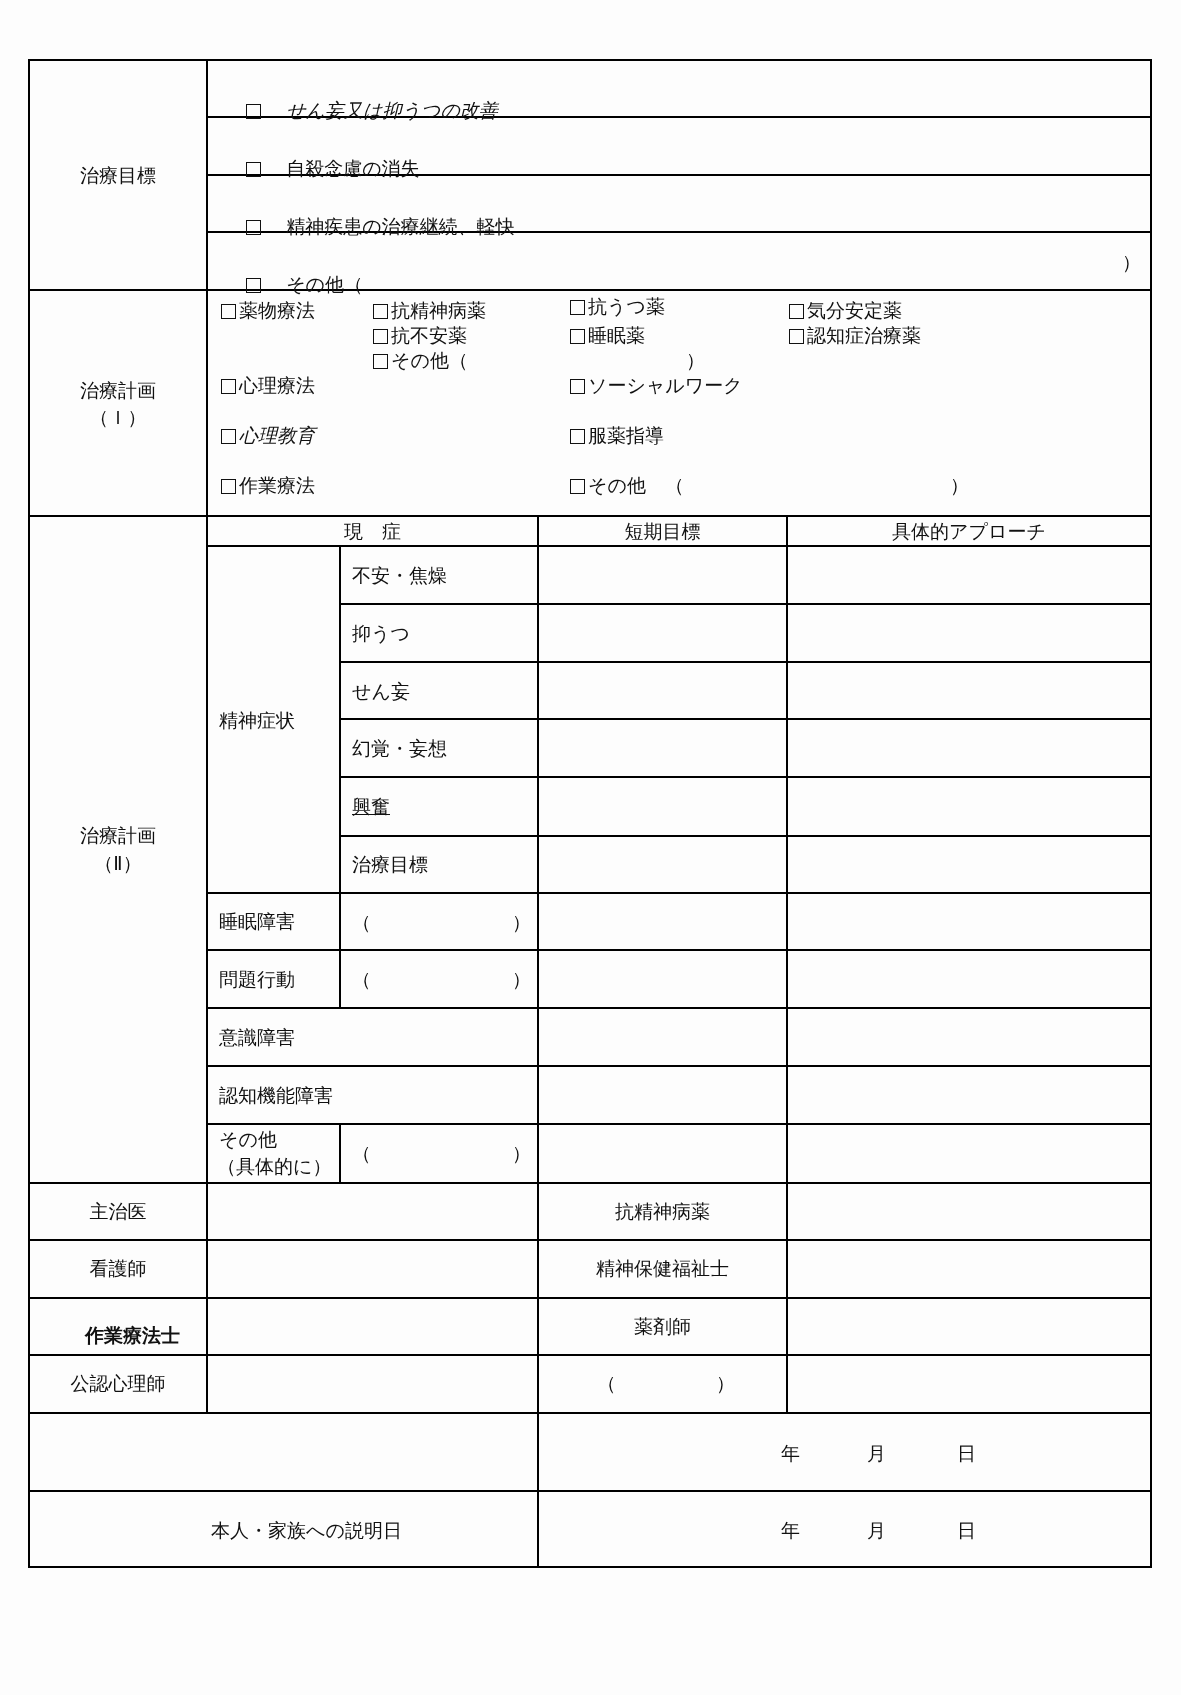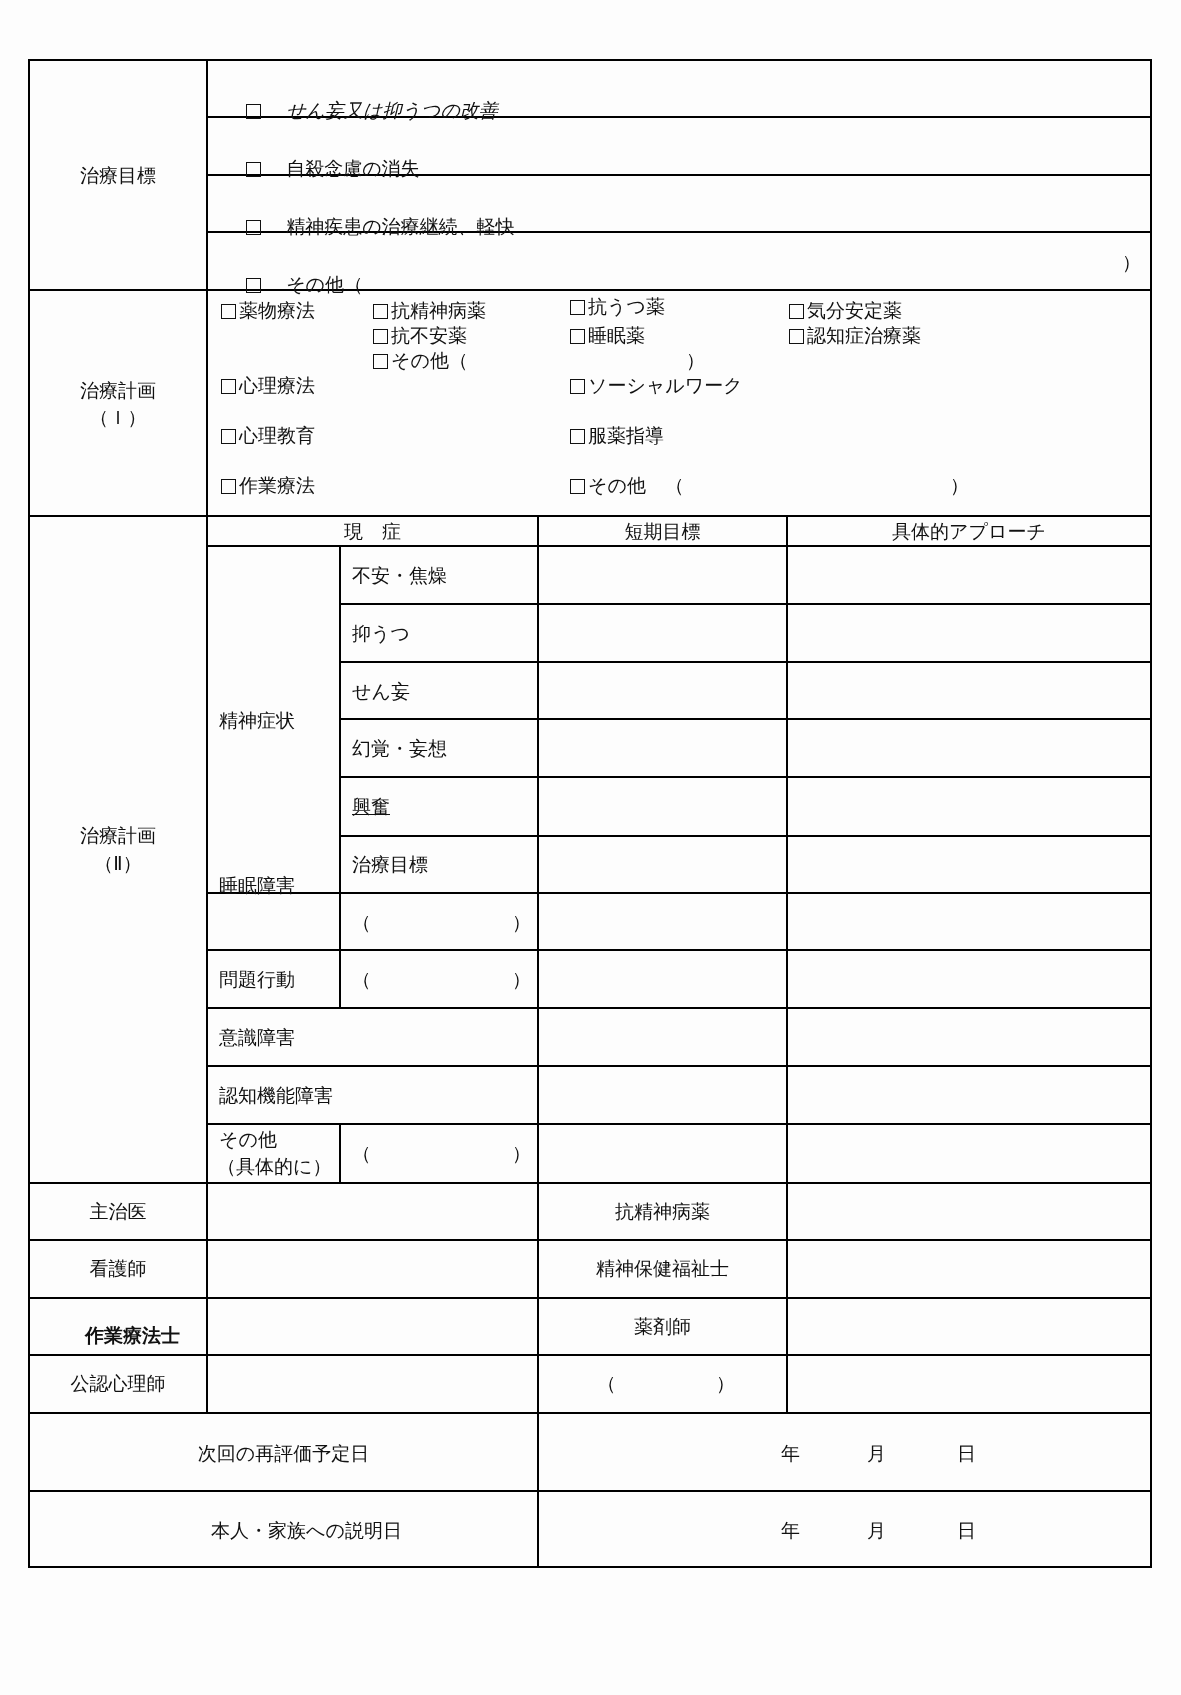--- a/index.html
+++ b/index.html
@@ -83,21 +83,21 @@
   <div class="t" style="left:373px;top:324px;"><span class="cb"></span><span>抗不安薬</span></div>
   <div class="t" style="left:570px;top:324px;"><span class="cb"></span><span>睡眠薬</span></div>
   <div class="t" style="left:789px;top:324px;"><span class="cb"></span><span>認知症治療薬</span></div>
 
   <div class="t" style="left:373px;top:349px;"><span class="cb"></span><span>その他（</span></div>
   <div class="t" style="left:686px;top:349px;">）</div>
 
   <div class="t" style="left:221px;top:374px;"><span class="cb"></span><span>心理療法</span></div>
   <div class="t" style="left:570px;top:374px;"><span class="cb"></span><span>ソーシャルワーク</span></div>
 
-  <div class="t" style="left:221px;top:424px;"><span class="cb"></span><span>心理教育</span></div>
+  <div class="t" style="left:221px;top:424px;font-style:italic;"><span class="cb"></span><span>心理教育</span></div>
   <div class="t" style="left:570px;top:424px;"><span class="cb"></span><span>服薬指導</span></div>
 
   <div class="t" style="left:221px;top:474px;"><span class="cb"></span><span>作業療法</span></div>
   <div class="t" style="left:570px;top:474px;"><span class="cb"></span><span>その他　（</span></div>
   <div class="t" style="left:950px;top:474px;">）</div>
 
   <div class="t c" style="left:30px;top:824px;width:176px;">治療計画</div>
   <div class="t c" style="left:30px;top:852px;width:176px;">（Ⅱ）</div>
 
   <div class="t c" style="left:208px;top:520px;width:329px;">現　症</div>
@@ -106,21 +106,21 @@
 
   <div class="t" style="left:219px;top:709px;">精神症状</div>
 
   <div class="t" style="left:352px;top:564px;">不安・焦燥</div>
   <div class="t" style="left:352px;top:622px;">抑うつ</div>
   <div class="t" style="left:352px;top:680px;">せん妄</div>
   <div class="t" style="left:352px;top:737px;">幻覚・妄想</div>
   <div class="t" style="left:352px;top:795px;text-decoration:underline;">興奮</div>
   <div class="t" style="left:352px;top:853px;">治療目標</div>
 
-  <div class="t" style="left:219px;top:874px;">睡眠障害</div>
+  <div class="t" style="left:219px;top:910px;">睡眠障害</div>
   <div class="t" style="left:352px;top:911px;">（</div>
   <div class="t" style="left:512px;top:911px;">）</div>
 
   <div class="t" style="left:219px;top:968px;">問題行動</div>
   <div class="t" style="left:352px;top:968px;">（</div>
   <div class="t" style="left:512px;top:968px;">）</div>
 
   <div class="t" style="left:219px;top:1026px;">意識障害</div>
   <div class="t" style="left:219px;top:1084px;">認知機能障害</div>
 
@@ -138,21 +138,20 @@
   <div class="t c" style="left:539px;top:1257px;width:247px;">精神保健福祉士</div>
   <div class="t c" style="left:539px;top:1315px;width:247px;">薬剤師</div>
   <div class="t" style="left:597px;top:1372px;">（</div>
   <div class="t" style="left:716px;top:1372px;">）</div>
 
   <div style="position:absolute;left:208px;top:1184px;width:329px;height:228px;"></div>
   <div style="position:absolute;left:788px;top:1184px;width:362px;height:228px;"></div>
   <div style="position:absolute;left:539px;top:547px;width:247px;height:635px;"></div>
   <div style="position:absolute;left:788px;top:547px;width:362px;height:635px;"></div>
 
-  <div class="t c" style="left:30px;top:1442px;width:507px;">次回の再評価予定日</div>
   <div class="t" style="left:781px;top:1442px;">年</div>
   <div class="t" style="left:867px;top:1442px;">月</div>
   <div class="t" style="left:957px;top:1442px;">日</div>
 
   <div class="t c" style="left:30px;top:1519px;width:553px;">本人・家族への説明日</div>
   <div class="t" style="left:781px;top:1519px;">年</div>
   <div class="t" style="left:867px;top:1519px;">月</div>
   <div class="t" style="left:957px;top:1519px;">日</div>
 
 </div>

